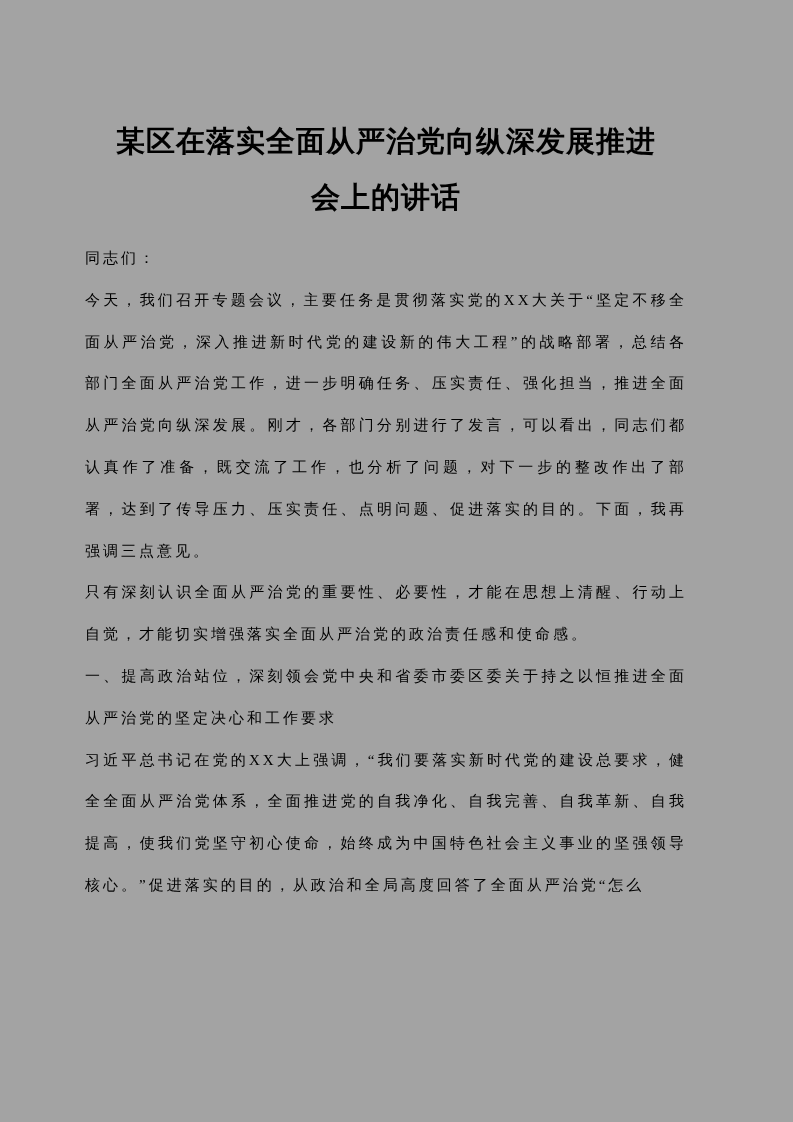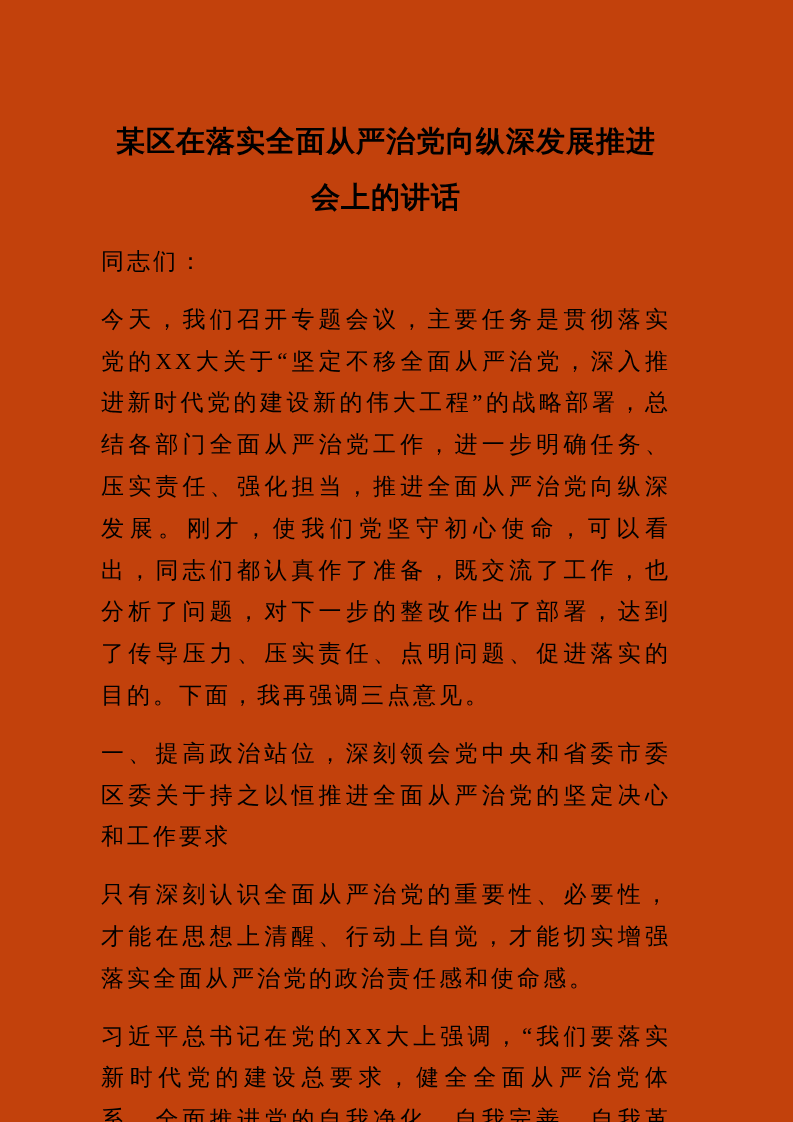--- a/index.html
+++ b/index.html
@@ -4,52 +4,52 @@
 <style>
   html, body {
     margin: 0;
     padding: 0;
     background: #ffffff;
   }
   .page {
     position: relative;
     width: 793px;
     height: 1122px;
-    background: #c2410c;
+    background: #a3a3a3;
     overflow: hidden;
     box-sizing: border-box;
     padding: 113px 106px 0 85px;
     color: #000000;
     font-family: "Liberation Serif", "DejaVu Serif", serif;
   }
   .doc-title {
     font-size: 29px;
     font-weight: 700;
     line-height: 56px;
     letter-spacing: 1px;
     text-align: center;
     max-width: 556px;
     margin: 0 auto 13px auto;
   }
   .doc-body p {
-    margin: 16px;
-    font-size: 23px;
+    margin: 0;
+    font-size: 15px;
     line-height: 41.8px;
     letter-spacing: 3px;
     text-align: justify;
     text-justify: inter-character;
     word-break: break-all;
   }
 </style>
 </head>
 <body>
 
 <div class="page">
   <h1 class="doc-title">某区在落实全面从严治党向纵深发展推进会上的讲话</h1>
 
   <div class="doc-body">
     <p>同志们：</p>
-    <p>今天，我们召开专题会议，主要任务是贯彻落实党的XX大关于“坚定不移全面从严治党，深入推进新时代党的建设新的伟大工程”的战略部署，总结各部门全面从严治党工作，进一步明确任务、压实责任、强化担当，推进全面从严治党向纵深发展。刚才，使我们党坚守初心使命，可以看出，同志们都认真作了准备，既交流了工作，也分析了问题，对下一步的整改作出了部署，达到了传导压力、压实责任、点明问题、促进落实的目的。下面，我再强调三点意见。</p>
+    <p>今天，我们召开专题会议，主要任务是贯彻落实党的XX大关于“坚定不移全面从严治党，深入推进新时代党的建设新的伟大工程”的战略部署，总结各部门全面从严治党工作，进一步明确任务、压实责任、强化担当，推进全面从严治党向纵深发展。刚才，各部门分别进行了发言，可以看出，同志们都认真作了准备，既交流了工作，也分析了问题，对下一步的整改作出了部署，达到了传导压力、压实责任、点明问题、促进落实的目的。下面，我再强调三点意见。</p>
+    <p>只有深刻认识全面从严治党的重要性、必要性，才能在思想上清醒、行动上自觉，才能切实增强落实全面从严治党的政治责任感和使命感。</p>
     <p>一、提高政治站位，深刻领会党中央和省委市委区委关于持之以恒推进全面从严治党的坚定决心和工作要求</p>
-    <p>只有深刻认识全面从严治党的重要性、必要性，才能在思想上清醒、行动上自觉，才能切实增强落实全面从严治党的政治责任感和使命感。</p>
     <p>习近平总书记在党的XX大上强调，“我们要落实新时代党的建设总要求，健全全面从严治党体系，全面推进党的自我净化、自我完善、自我革新、自我提高，使我们党坚守初心使命，始终成为中国特色社会主义事业的坚强领导核心。”促进落实的目的，从政治和全局高度回答了全面从严治党“怎么</p>
   </div>
 </div>
 
 </body></html>

